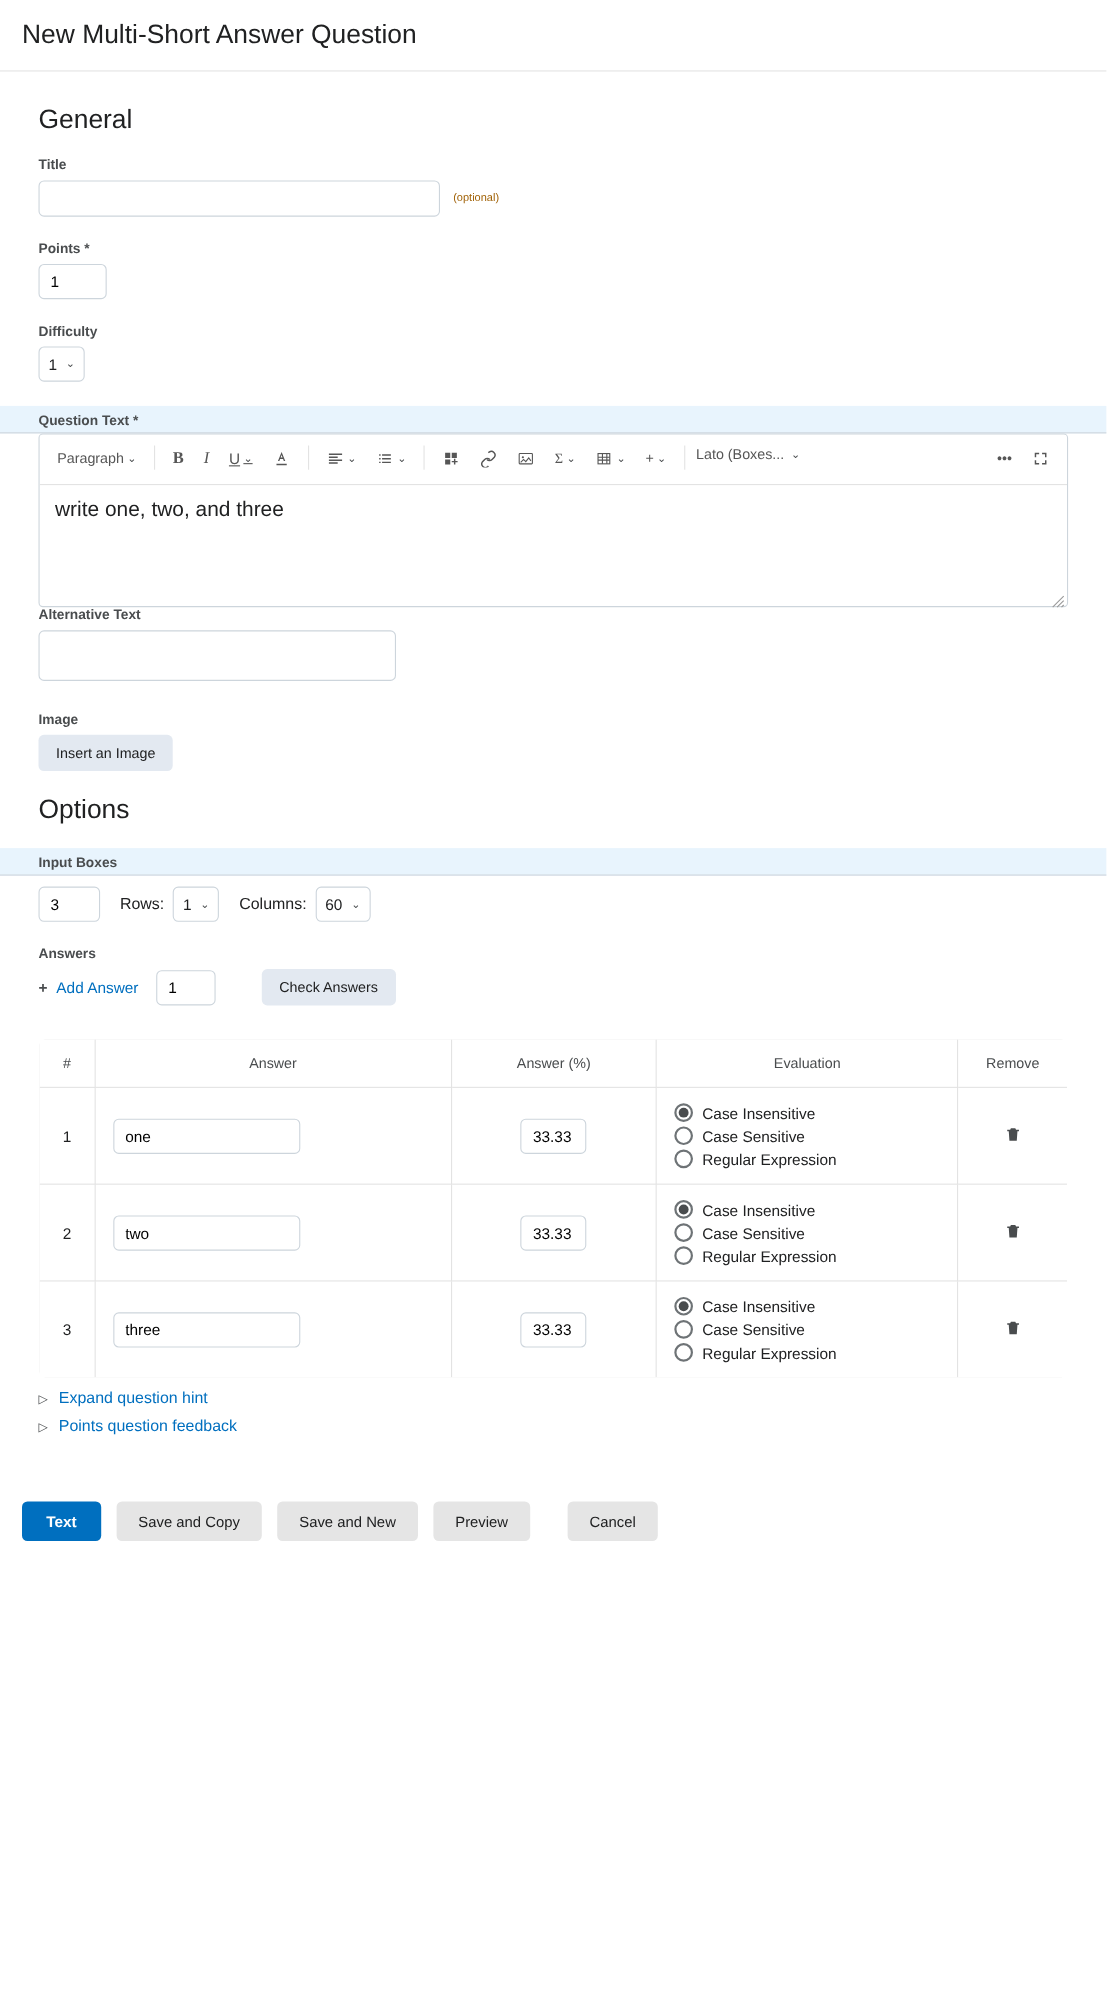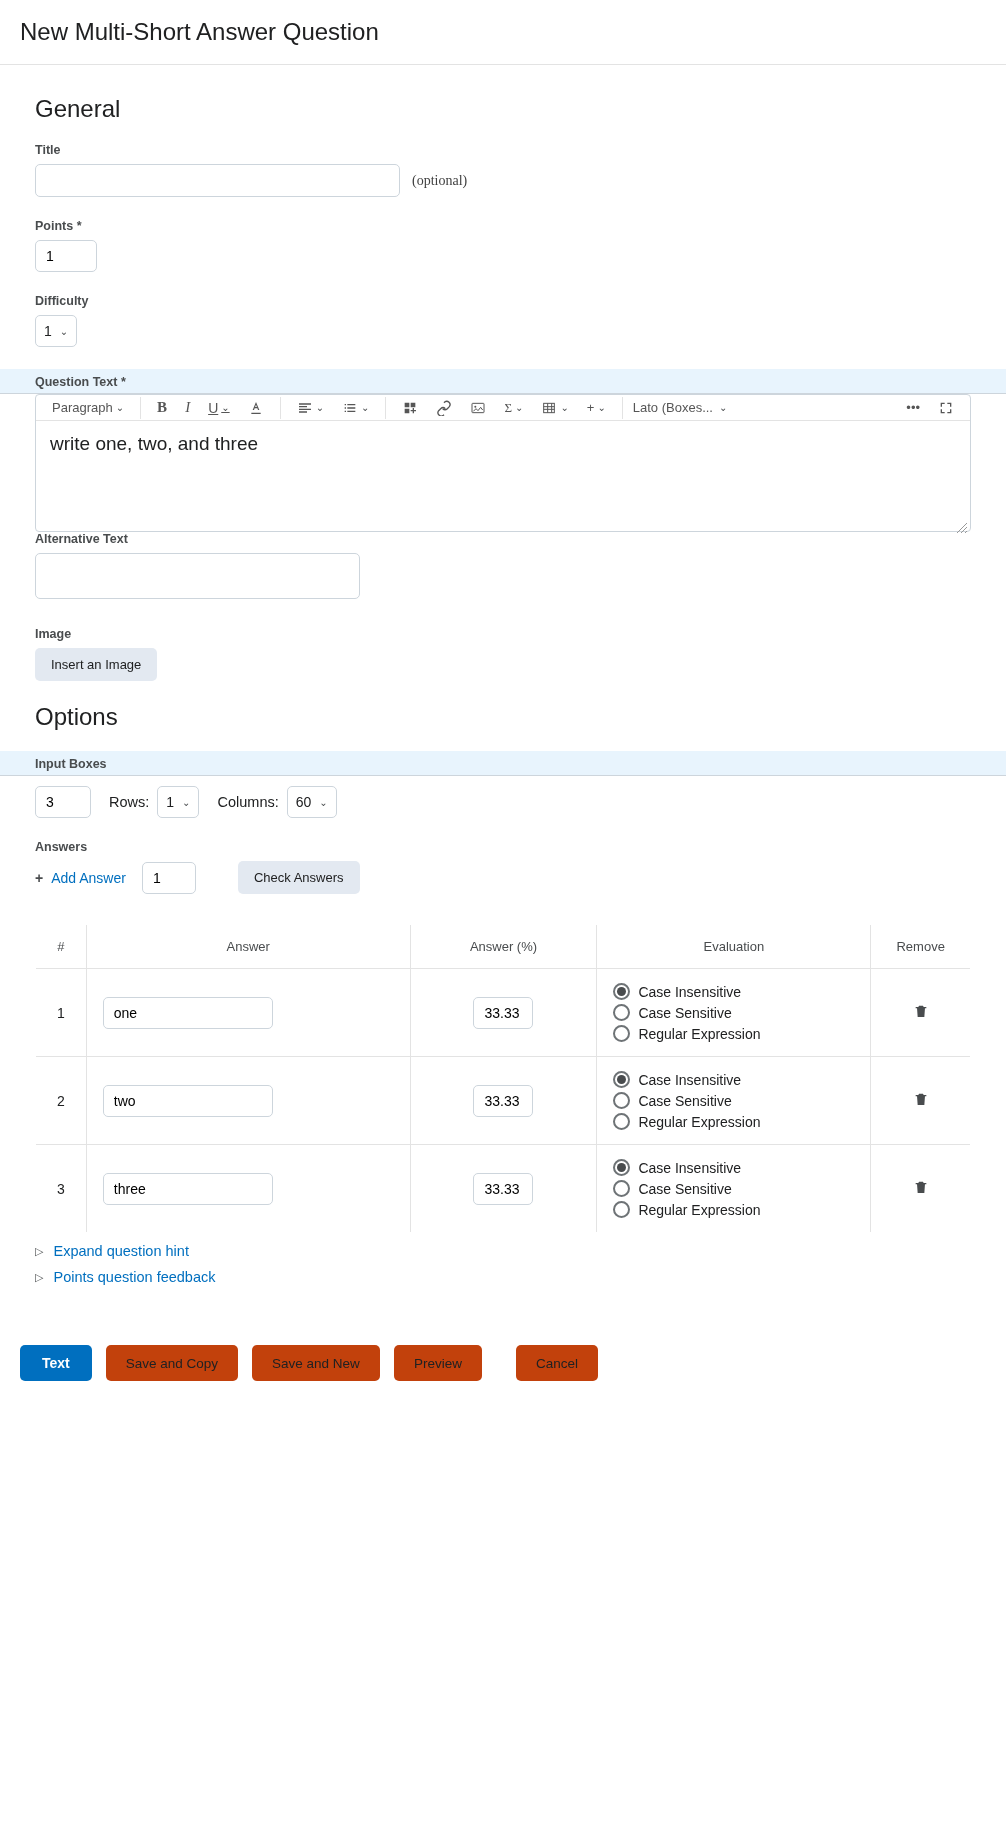--- a/index.html
+++ b/index.html
@@ -6,27 +6,27 @@
 body { font-family: -apple-system, BlinkMacSystemFont, "Segoe UI", Arial, sans-serif; font-size: 14px; color: #202122; background: #fff; width: 1006px; }
 .header { padding: 18px 20px; border-bottom: 1px solid #e3e3e3; }
 .header h1 { font-size: 24px; font-weight: 400; }
 .container { padding: 30px 35px 20px 35px; }
 .section-title { font-size: 24px; font-weight: 400; margin-bottom: 20px; }
 .field-group { margin-bottom: 22px; }
 .field-label { font-size: 12.5px; font-weight: 700; color: #494c4e; margin-bottom: 7px; display: block; }
 .title-row { display: flex; align-items: center; gap: 12px; }
 input[type="text"].text-input { border: 1px solid #cdd5dc; border-radius: 5px; padding: 7px 10px; font-size: 14px; background: #fff; }
 .title-input { width: 365px; height: 33px; }
-.optional { color: #404040; font-size: 14px; font-family: Liberation Serif, serif; }
+.optional { color: #a16207; font-size: 10px; }
 .small-input { width: 62px; height: 32px; border: 1px solid #cdd5dc; border-radius: 5px; padding: 6px 10px; font-size: 14px; }
 .select-box { border: 1px solid #cdd5dc; border-radius: 5px; padding: 6px 8px; font-size: 14px; background: #fff; height: 32px; display: inline-flex; align-items: center; gap: 8px; }
 .chev { font-size: 10px; color: #494c4e; }
 .highlight-label { background: #e8f4fd; padding: 6px 8px 4px 8px; font-size: 12.5px; font-weight: 700; color: #494c4e; border-bottom: 1px solid #cdd5dc; margin: 0 -35px 0 -35px; padding-left: 35px; }
 .editor { border: 1px solid #cdd5dc; border-radius: 4px; margin-top: 0; }
-.toolbar { display: flex; align-items: center; padding: 0 10px; border-bottom: 1px solid #e3e3e3; gap: 6px; font-size: 13px; color: #565656; }
+.toolbar { display: flex; align-items: flex-start; padding: 10px 10px; border-bottom: 1px solid #e3e3e3; gap: 6px; font-size: 13px; color: #565656; }
 .tb-btn { padding: 4px 6px; border-radius: 3px; display: inline-flex; align-items: center; gap: 3px; color: #565656; }
 .tb-sep { width: 1px; height: 22px; background: #e3e3e3; margin: 0 4px; }
 .tb-btn svg { width: 16px; height: 16px; }
 .tb-bold { font-weight: 700; font-family: Georgia, serif; font-size: 15px; }
 .tb-italic { font-style: italic; font-family: Georgia, serif; font-size: 15px; }
 .tb-under { text-decoration: underline; font-size: 14px; }
 .editor-body { padding: 12px 14px; min-height: 110px; font-size: 19px; position: relative; }
 .resize-handle { position: absolute; right: 2px; bottom: 2px; width: 12px; height: 12px; }
 .btn-secondary { background: #e3e9f1; border: none; border-radius: 5px; padding: 9px 16px; font-size: 13px; font-weight: 400; color: #202122; cursor: pointer; }
 .alt-input { width: 325px; height: 46px; border: 1px solid #cdd5dc; border-radius: 5px; padding: 8px 10px; font-size: 14px; }
@@ -51,21 +51,21 @@
 .radio-group { display: flex; flex-direction: column; gap: 4px; }
 .radio-row { display: flex; align-items: center; gap: 8px; font-size: 14px; }
 .radio-circle { width: 17px; height: 17px; border: 2px solid #6e7376; border-radius: 50%; display: inline-flex; align-items: center; justify-content: center; flex-shrink: 0; }
 .radio-circle.checked::after { content: ""; width: 9px; height: 9px; background: #494c4e; border-radius: 50%; }
 .trash-icon svg { width: 16px; height: 18px; fill: #494c4e; }
 .expand-link { display: flex; align-items: center; gap: 10px; color: #006fbf; font-size: 14.5px; margin-top: 10px; cursor: pointer; }
 .expand-link:first-of-type { margin-top: 35px; }
 .tri { color: #494c4e; font-size: 11px; }
 .footer { display: flex; gap: 14px; padding: 20px 20px 30px 20px; margin-top: 20px; }
 .btn-primary { background: #006fbf; color: #fff; border: none; border-radius: 5px; padding: 10px 22px; font-size: 14px; font-weight: 700; cursor: pointer; }
-.btn-light { background: #c2410c; color: #202122; border: none; border-radius: 5px; padding: 10px 20px; font-size: 13.5px; font-weight: 400; cursor: pointer; }
+.btn-light { background: #e5e5e5; color: #202122; border: none; border-radius: 5px; padding: 10px 20px; font-size: 13.5px; font-weight: 400; cursor: pointer; }
 .btn-cancel { margin-left: 20px; }
 .font-select { font-size: 13px; color: #565656; display: inline-flex; align-items: center; gap: 6px; }
 </style>
 </head>
 <body>
 
 <div class="header">
   <h1>New Multi-Short Answer Question</h1>
 </div>
 

